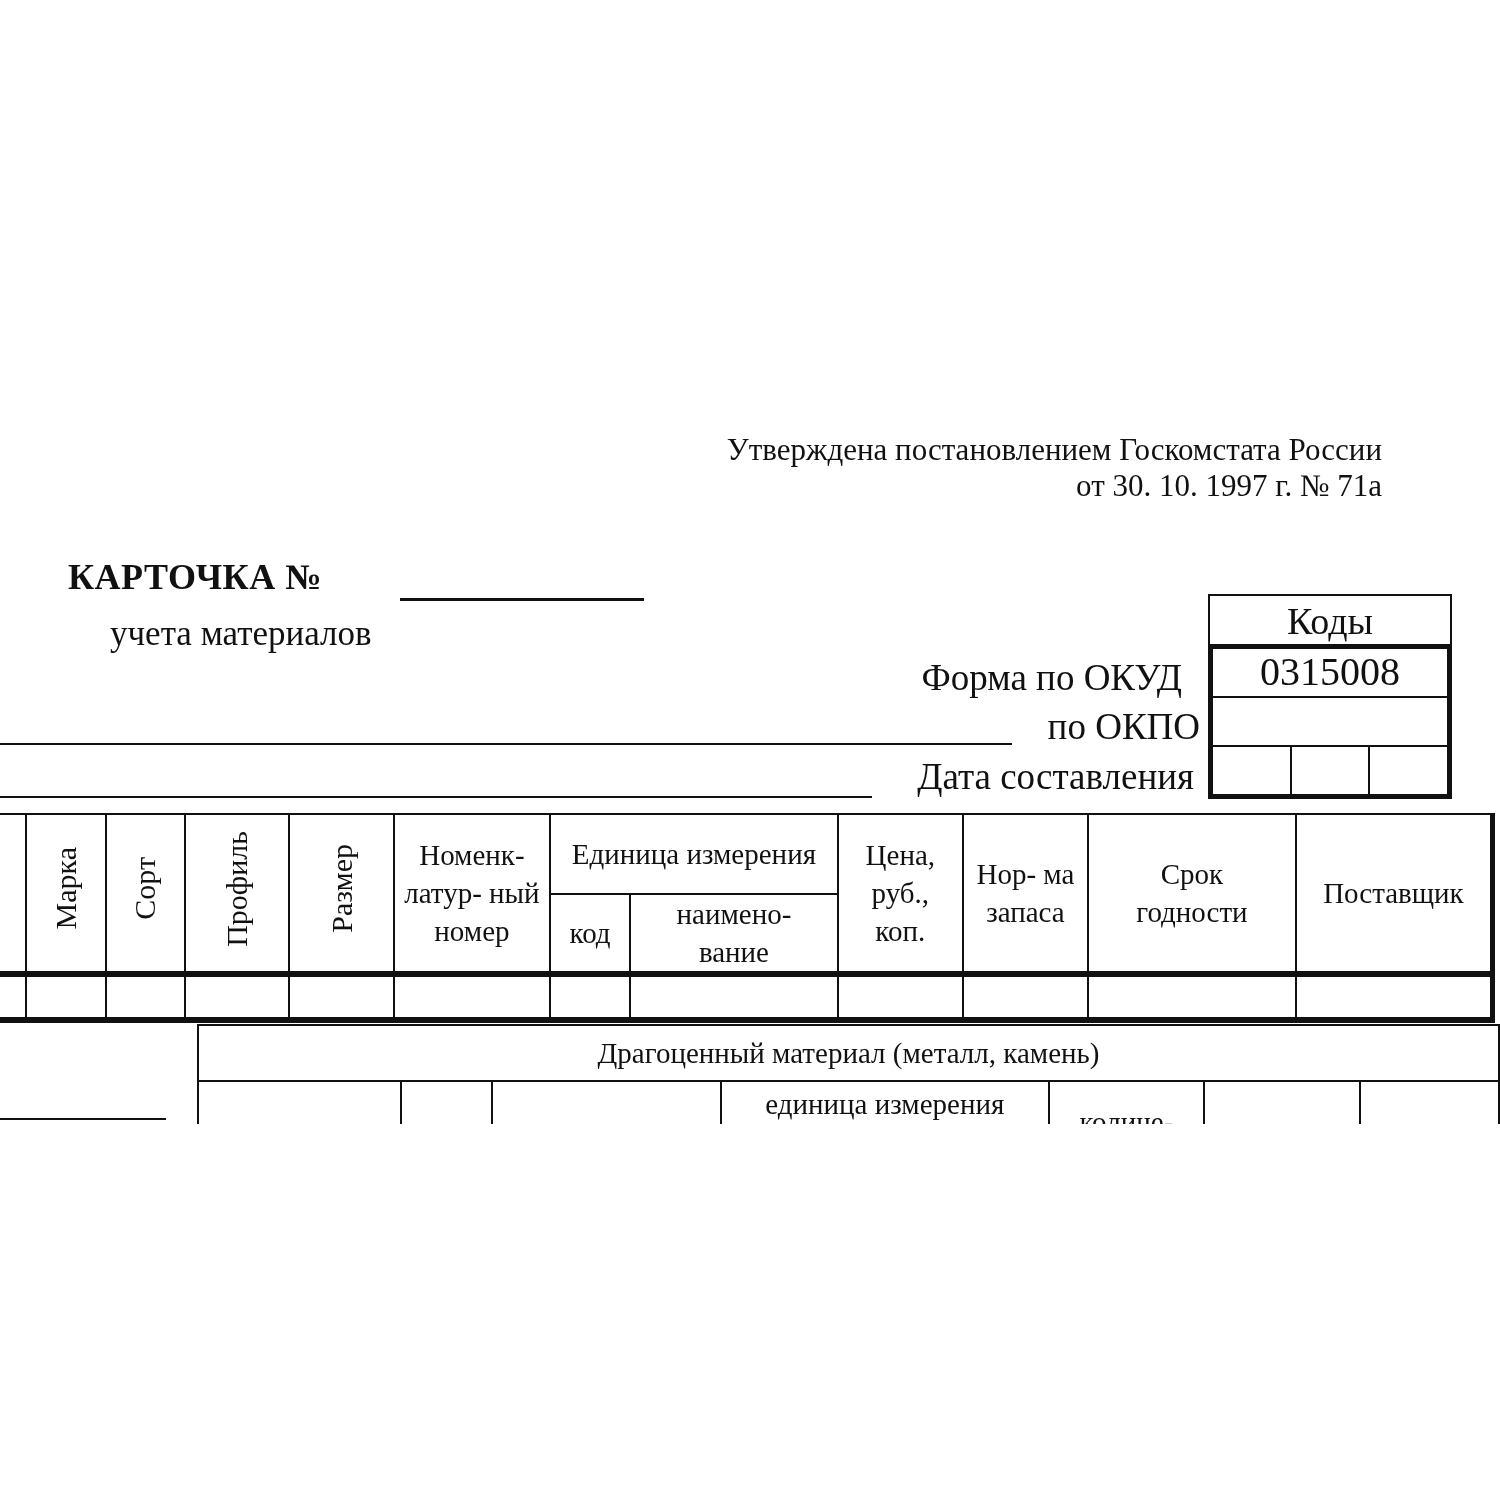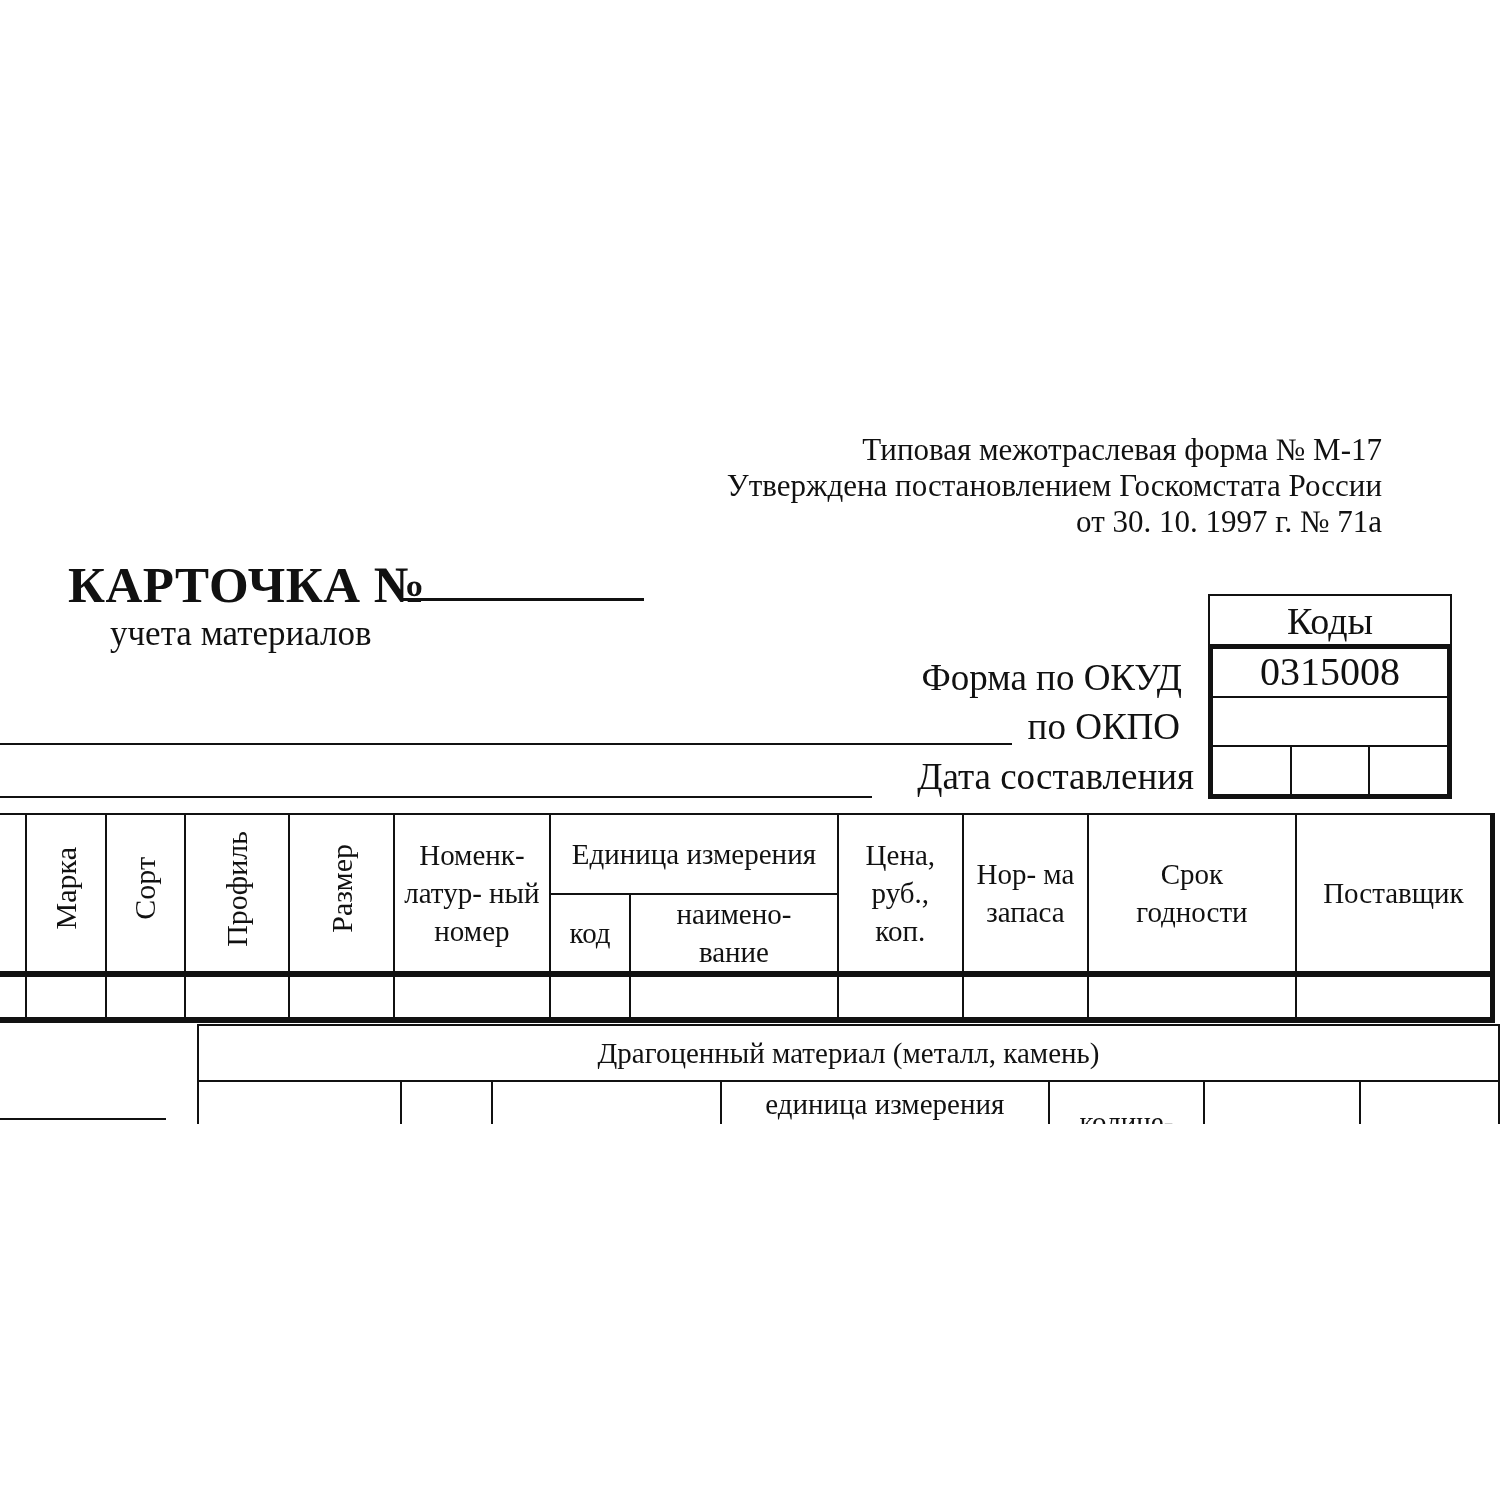--- a/index.html
+++ b/index.html
@@ -1,20 +1,20 @@
 <!DOCTYPE html>
 <html><head>
 <meta charset="utf-8">
 <style>
   html, body { margin:0; padding:0; }
   body { width:1500px; height:1500px; background:#ffffff; position:relative; overflow:hidden;
          font-family:"Liberation Serif","DejaVu Serif",serif; color:#111; }
   .abs { position:absolute; }
   .hdr { right:118px; text-align:right; font-size:31px; line-height:36px; }
-  .title { left:68px; top:556px; font-size:51px; font-weight:bold; letter-spacing:0.5px; }
+  .title { left:68px; top:556px; font-size:36px; font-weight:bold; letter-spacing:0.5px; }
   .subtitle { left:110px; top:614px; font-size:35px; font-weight:normal; }
   .line { background:#111; height:3px; }
   .lbl { font-size:37px; text-align:right; }
   .codes { left:1208px; top:594px; width:244px; }
   .codes .head { border:2px solid #111; border-bottom:none; height:48px; text-align:center; font-size:38px; line-height:50px; }
   .codes .body { border:5px solid #111; }
   .codes .row { height:47px; border-bottom:2px solid #111; text-align:center; font-size:40px; line-height:46px; }
   .codes .row:last-child { border-bottom:none; display:flex; }
   .codes .row .sub { flex:1; border-right:2px solid #111; height:100%; }
   .codes .row .sub:last-child { border-right:none; }
@@ -27,33 +27,32 @@
   .prec { left:197px; top:1024px; }
   .prec td { border:2px solid #111; text-align:center; font-size:29px; line-height:36px; padding:0; }
   .clip { left:0; top:0; width:1500px; height:1124px; overflow:hidden; }
 </style>
 </head>
 <body>
 
 <div class="abs clip">
 
   <div class="abs hdr" style="top:432px;">
-    <div>Типовая межотраслевая форма № М-17</div>
     <div>Утверждена постановлением Госкомстата России</div>
     <div>от 30. 10. 1997 г. № 71а</div>
   </div>
 
   <div class="abs title">
     <span>КАРТОЧКА №</span>
   </div>
   <div class="abs line" style="left:400px; top:598px; width:244px;"></div>
   <div class="abs subtitle">учета материалов</div>
 
   <div class="abs lbl" style="right:318px; top:656px;">Форма по ОКУД</div>
-  <div class="abs lbl" style="right:320px; top:705px;margin-left:16px;">по ОКПО</div>
+  <div class="abs lbl" style="right:300px; top:705px;margin-left:16px;">по ОКПО</div>
   <div class="abs lbl" style="right:306px; top:755px;">Дата составления</div>
 
   <div class="abs line" style="left:0; top:743px; width:1012px; height:2px;"></div>
   <div class="abs line" style="left:0; top:796px; width:872px; height:2px;"></div>
 
   <div class="abs codes">
     <div class="head">Коды</div>
     <div class="body">
       <div class="row">0315008</div>
       <div class="row"></div>

